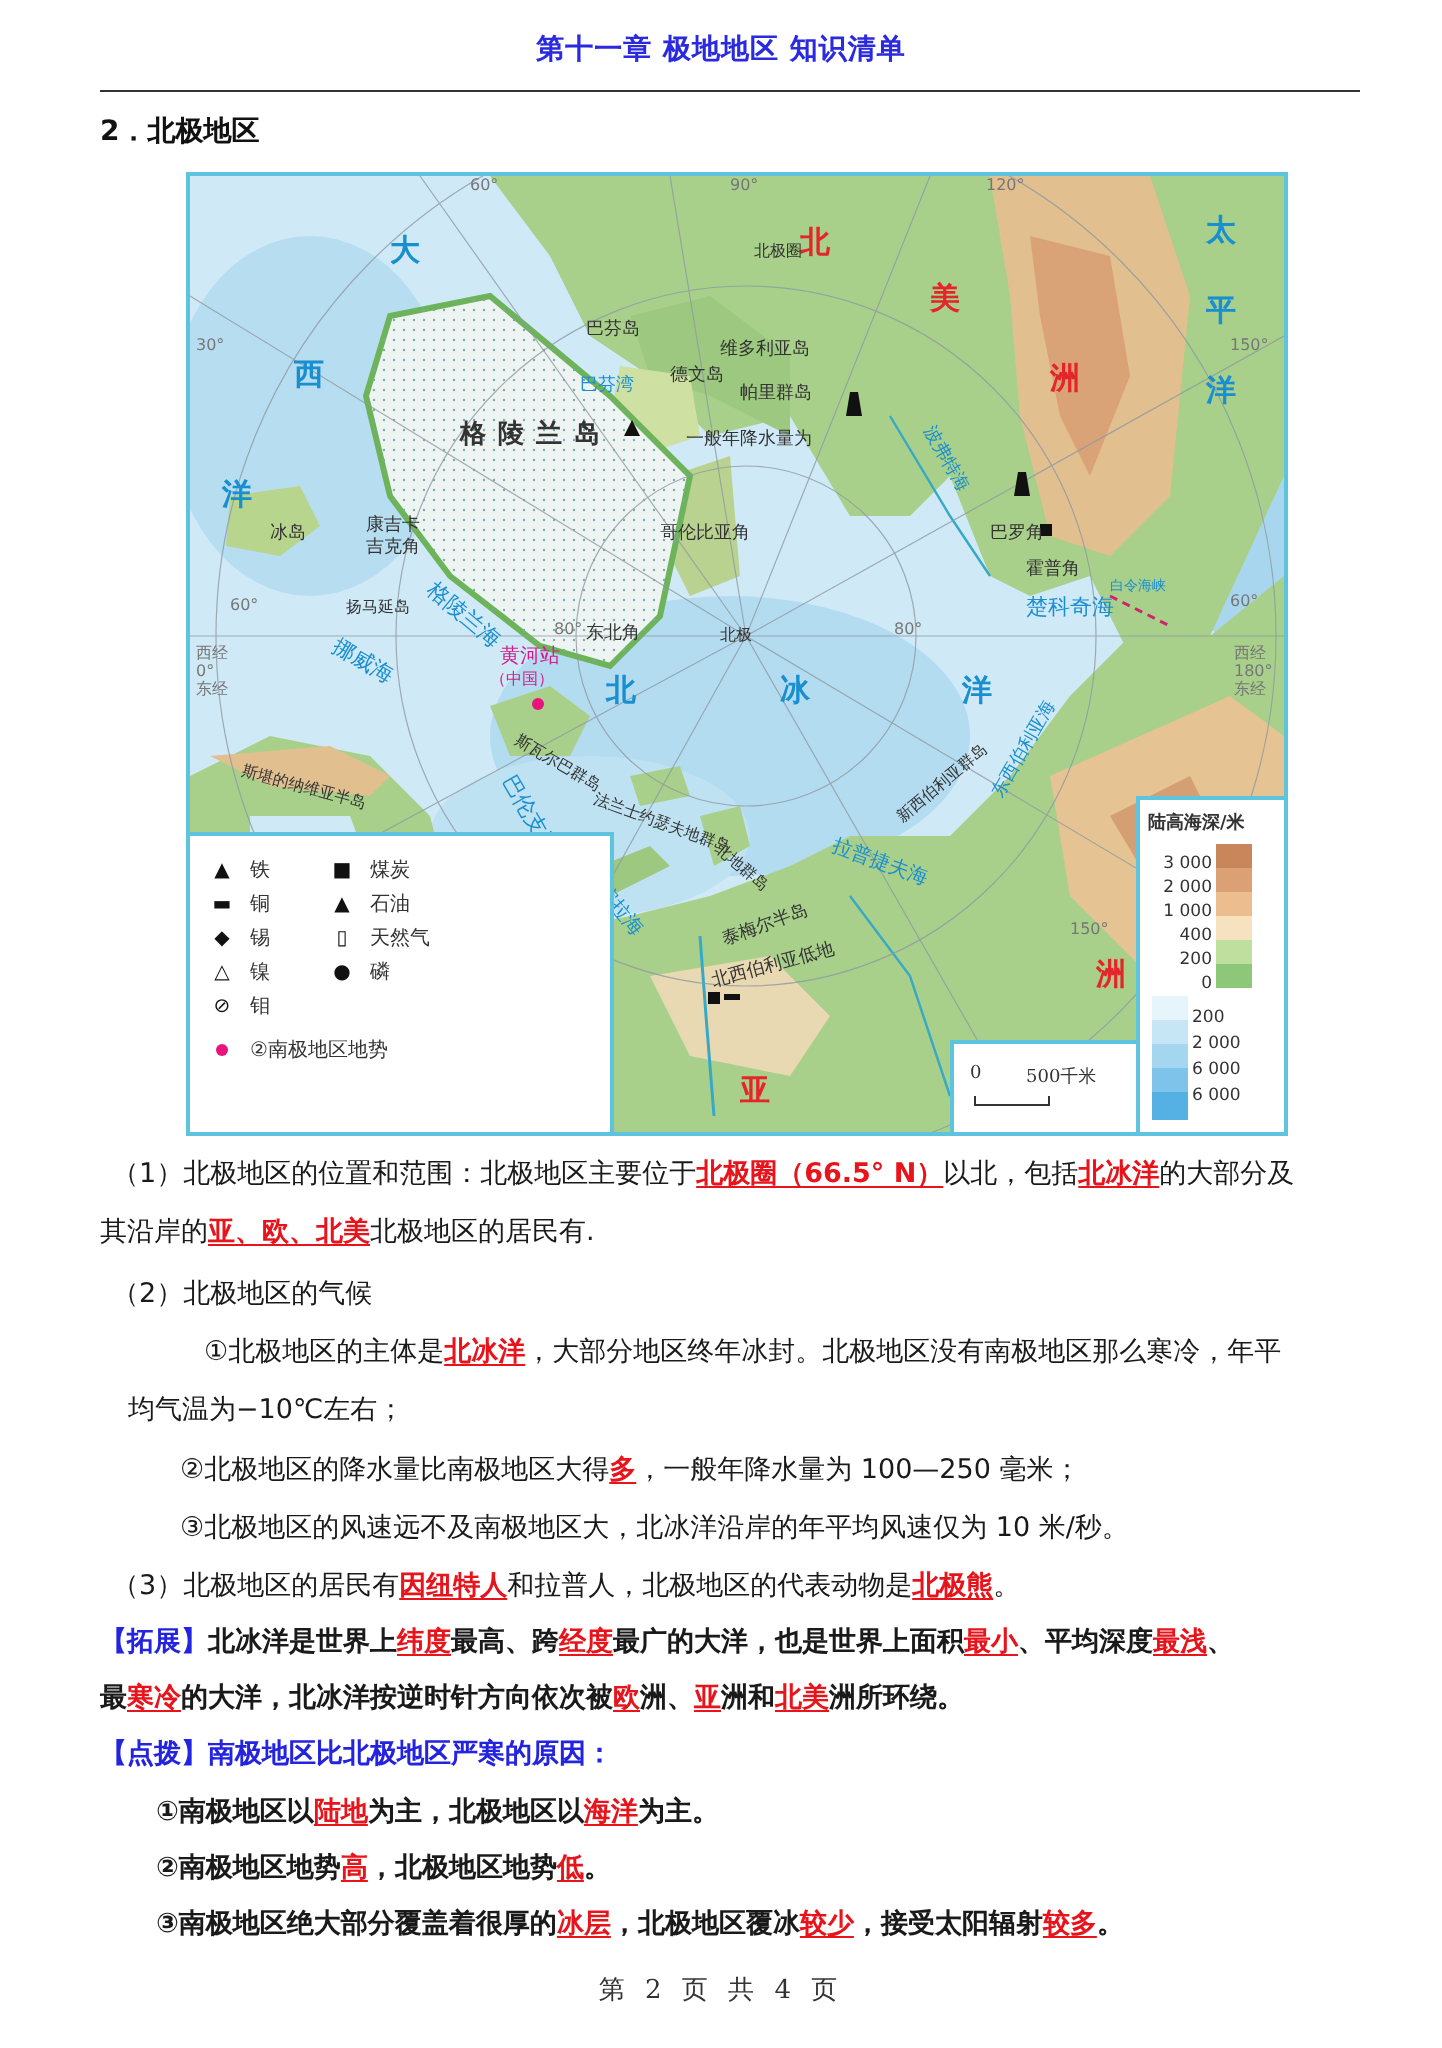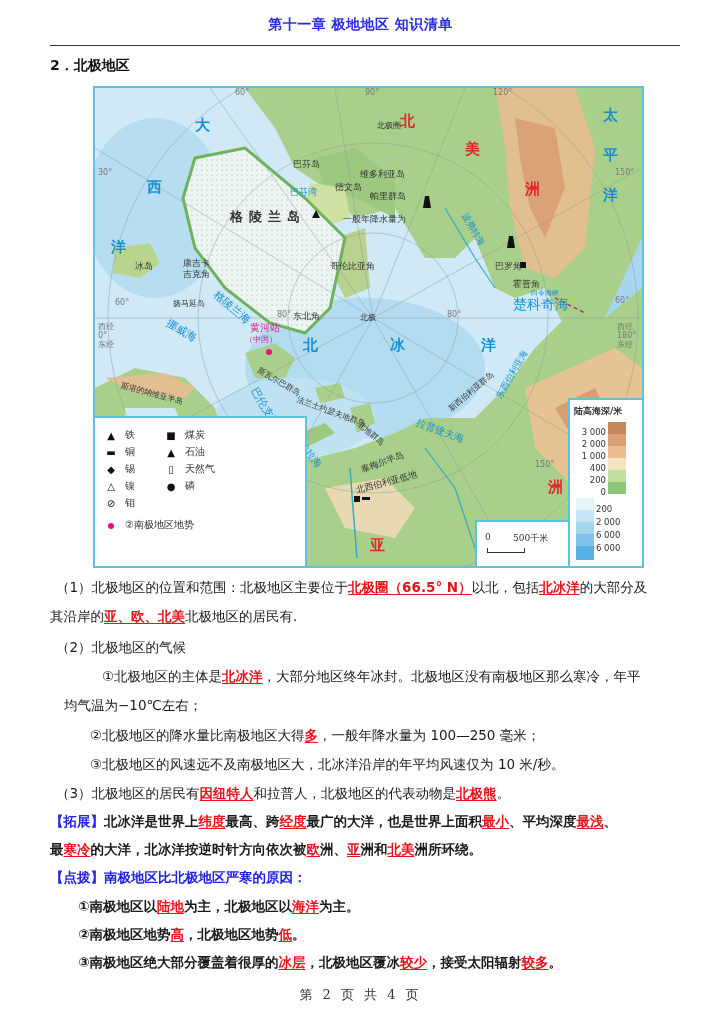--- a/index.html
+++ b/index.html
@@ -166,22 +166,22 @@
   <div class="map-label place-lbl" style="left:248px;top:125px">一般年降水量为</div>
   <div class="map-label place-lbl" style="left:275px;top:102px">帕里群岛</div>
   <div class="map-label place-lbl" style="left:235px;top:172px">哥伦比亚角</div>
   <div class="map-label place-lbl" style="left:198px;top:222px">东北角</div>
   <div class="map-label place-lbl" style="left:78px;top:210px;font-size:8px">扬马延岛</div>
   <div class="map-label place-lbl" style="left:265px;top:224px;font-size:8px">北极</div>
   <div class="map-label place-lbl" style="left:282px;top:32px;font-size:8px">北极圈</div>
   <div class="map-label place-lbl" style="left:400px;top:172px">巴罗角</div>
   <div class="map-label place-lbl" style="left:418px;top:190px">霍普角</div>
   <div class="map-label sea-lbl" style="left:360px;top:135px;font-size:9px;transform:rotate(60deg)">波弗特海</div>
-  <div class="map-label sea-lbl" style="left:418px;top:208px;font-size:14px">楚科奇海</div>
-  <div class="map-label sea-lbl" style="left:436px;top:200px;font-size:7px">白令海峡</div>
+  <div class="map-label sea-lbl" style="left:418px;top:208px;font-size:11px">楚科奇海</div>
+  <div class="map-label sea-lbl" style="left:460px;top:200px;font-size:7px">白令海峡</div>
   <div class="map-label sea-lbl" style="left:70px;top:235px;font-size:11px;transform:rotate(30deg)">挪威海</div>
   <div class="map-label sea-lbl" style="left:115px;top:212px;font-size:11px;transform:rotate(40deg)">格陵兰海</div>
   <div class="map-label sea-lbl" style="left:148px;top:312px;font-size:11px;transform:rotate(60deg)">巴伦支海</div>
   <div class="map-label sea-lbl" style="left:200px;top:360px;font-size:10px;transform:rotate(50deg)">喀拉海</div>
   <div class="map-label sea-lbl" style="left:320px;top:336px;font-size:10px;transform:rotate(20deg)">拉普捷夫海</div>
   <div class="map-label sea-lbl" style="left:390px;top:280px;font-size:9px;transform:rotate(-60deg)">东西伯利亚海</div>
   <div class="map-label place-lbl" style="left:160px;top:288px;font-size:8px;transform:rotate(30deg)">斯瓦尔巴群岛</div>
   <div class="map-label place-lbl" style="left:200px;top:318px;font-size:8px;transform:rotate(20deg)">法兰士约瑟夫地群岛</div>
   <div class="map-label place-lbl" style="left:186px;top:345px;font-size:9px;transform:rotate(-30deg)">新地岛</div>
   <div class="map-label place-lbl" style="left:260px;top:340px;font-size:8px;transform:rotate(40deg)">北地群岛</div>

